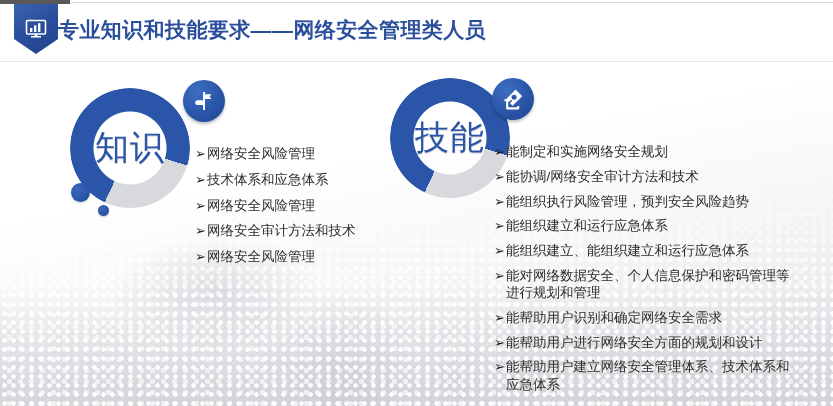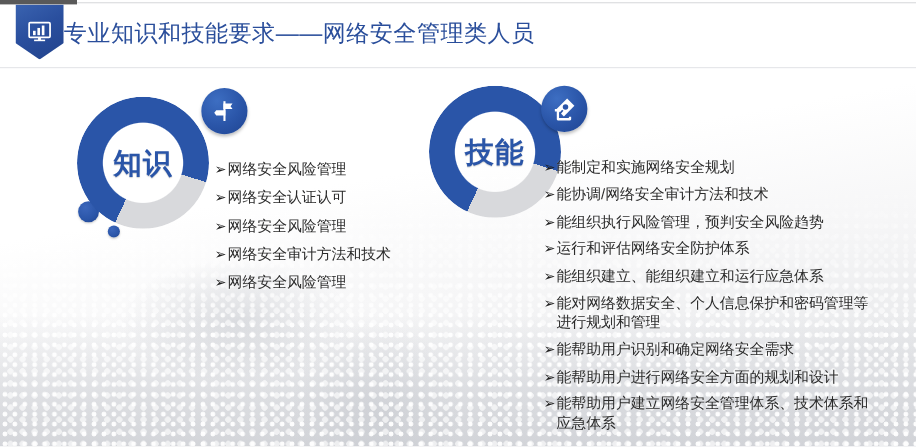--- a/index.html
+++ b/index.html
@@ -105,21 +105,21 @@
     align-items: center;
     justify-content: center;
   }
   .banner-icon svg { display: block; }
 
   .header-title {
     position: absolute;
     left: 58px;
     top: 16px;
     font-size: 21px;
-    font-weight: normal;
+    font-weight: bold;
     color: #2a4e9b;
     letter-spacing: 0.4px;
     white-space: nowrap;
     text-shadow: 0 1px 0 rgba(255,255,255,0.6);
   }
   .header-rule {
     position: absolute;
     left: 0;
     right: 0;
     top: 61px;
@@ -157,22 +157,22 @@
     -webkit-mask: radial-gradient(circle, rgba(0,0,0,0) 0 36px, #000 37px 100%);
             mask: radial-gradient(circle, rgba(0,0,0,0) 0 36px, #000 37px 100%);
     filter: drop-shadow(0 1px 1px rgba(0,0,0,0.10));
   }
   .ring-label {
     position: absolute;
     inset: 0;
     display: flex;
     align-items: center;
     justify-content: center;
-    font-size: 26px;
-    font-weight: bold;
+    font-size: 34px;
+    font-weight: normal;
     color: #2a55a8;
     text-shadow: 0 1px 1px rgba(0,0,0,0.18);
     letter-spacing: 1px;
   }
 
   
   .badge {
     position: absolute;
     width: 42px;
     height: 42px;
@@ -277,21 +277,21 @@
       </svg>
     </div>
 
     <div class="bullets left-list">
       <div class="bullet-item">
         <span class="bullet-mark">➢</span>
         <span class="bullet-text">网络安全风险管理</span>
       </div>
       <div class="bullet-item">
         <span class="bullet-mark">➢</span>
-        <span class="bullet-text">网络安全认证认可</span>
+        <span class="bullet-text">技术体系和应急体系</span>
       </div>
       <div class="bullet-item">
         <span class="bullet-mark">➢</span>
         <span class="bullet-text">网络安全风险管理</span>
       </div>
       <div class="bullet-item">
         <span class="bullet-mark">➢</span>
         <span class="bullet-text">网络安全审计方法和技术</span>
       </div>
       <div class="bullet-item">
@@ -325,21 +325,21 @@
       <div class="bullet-item">
         <span class="bullet-mark">➢</span>
         <span class="bullet-text">能协调/网络安全审计方法和技术</span>
       </div>
       <div class="bullet-item">
         <span class="bullet-mark">➢</span>
         <span class="bullet-text">能组织执行风险管理，预判安全风险趋势</span>
       </div>
       <div class="bullet-item">
         <span class="bullet-mark">➢</span>
-        <span class="bullet-text">运行和评估网络安全防护体系</span>
+        <span class="bullet-text">能组织建立和运行应急体系</span>
       </div>
       <div class="bullet-item">
         <span class="bullet-mark">➢</span>
         <span class="bullet-text">能组织建立、能组织建立和运行应急体系</span>
       </div>
       <div class="bullet-item">
         <span class="bullet-mark">➢</span>
         <span class="bullet-text">能对网络数据安全、个人信息保护和密码管理等进行规划和管理</span>
       </div>
       <div class="bullet-item">

